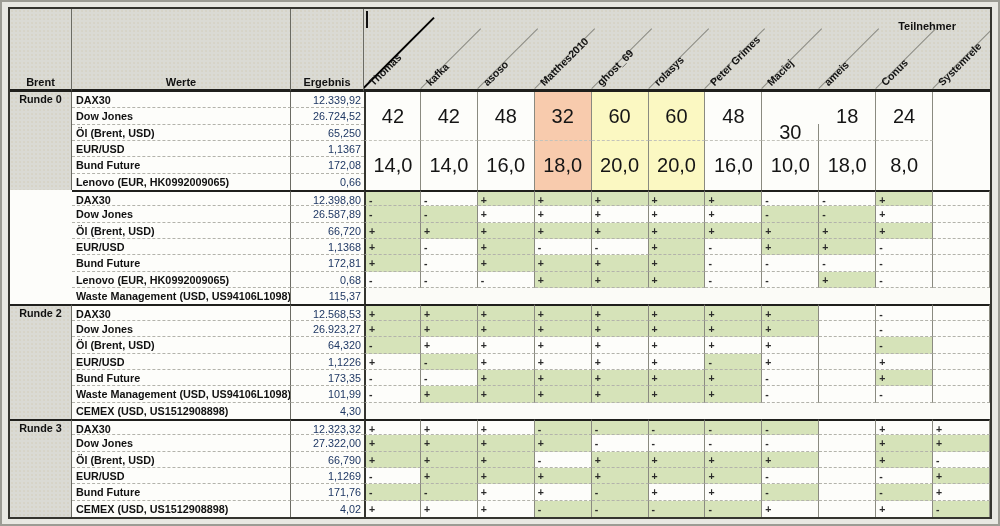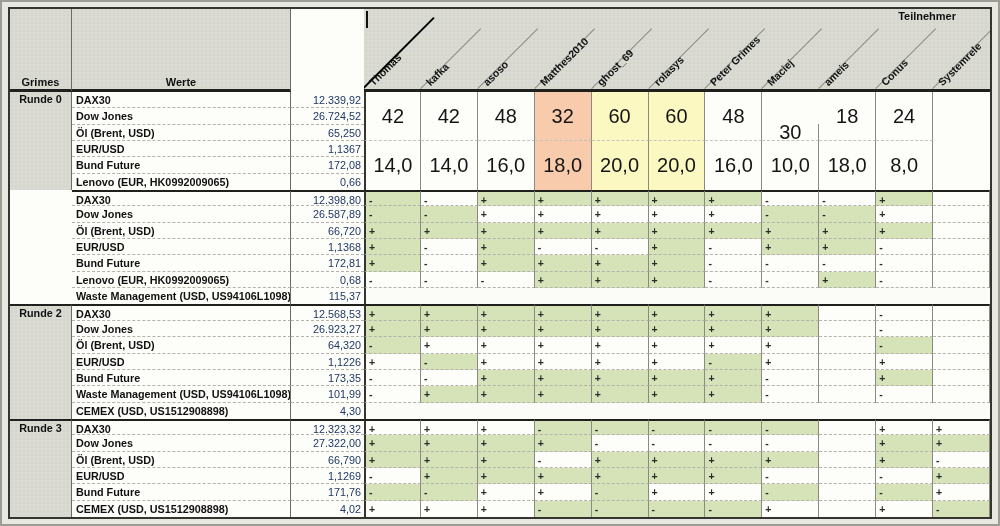--- a/index.html
+++ b/index.html
@@ -9,21 +9,21 @@
          grid-template-columns:62px 219px 73px repeat(11,1fr);
          grid-template-rows:83px repeat(26,16.35px);
          border:2px solid #35352f;background:#fdfdfa;}
   .c{box-sizing:border-box;overflow:hidden;font-size:11px;color:#111;}
   .gray{background-color:var(--hdrgray,#dadad4);
         background-image:radial-gradient(circle,#cdc3ab 0.6px,transparent 0.75px);
         background-size:4px 4px;}
   .hdr{display:flex;align-items:flex-end;justify-content:center;font-weight:bold;
        padding-bottom:1px;border-right:1px solid #6b6b63;border-bottom:3px solid #1f1f1c;}
   .phdr{position:relative;overflow:hidden;border-bottom:3px solid #1f1f1c;}
-  .teil{position:absolute;top:1px;right:34px;font-weight:bold;font-size:11px;}
+  .teil{position:absolute;top:11px;right:34px;font-weight:bold;font-size:11px;}
   .tick{position:absolute;left:2px;top:2px;width:2px;height:17px;background:#111;}
   .diag{position:absolute;bottom:0;height:0;width:85px;border-top:1px solid #8c8c84;
         transform-origin:left bottom;transform:rotate(-45deg);}
   .diag0{width:100px;border-top:2px solid #000;}
   .pname{position:absolute;bottom:1px;font-weight:bold;font-size:10.5px;white-space:nowrap;
          transform-origin:left bottom;transform:rotate(-45deg);}
   .rl{font-weight:bold;font-size:10.8px;display:flex;justify-content:center;align-items:flex-start;
       padding-top:1px;border-right:1px solid #6b6b63;}
   .wn{font-weight:bold;font-size:10.8px;white-space:nowrap;padding:2px 2px 0 4px;
       border-right:1px solid #6b6b63;border-bottom:1px dashed #b3b3ab;}
@@ -40,22 +40,23 @@
   .hl-orange{background:var(--orange,#f8cbad);}
   .hl-yellow{background:var(--yellow,#fbf8c2);}
   .grp-top{border-top:2.5px solid #1f1f1c;}
   .nb{border-bottom:none !important;}
 </style>
 </head>
 <body>
 
 <div class="frame">
   <div class="sheet" id="sheet">
-    <div class="c gray hdr" style="grid-row:1;grid-column:1">Grimes</div>
+    <div class="c gray hdr" style="grid-row:1;grid-column:1">Brent</div>
     <div class="c gray hdr" style="grid-row:1;grid-column:2">Werte</div>
+    <div class="c gray hdr" style="grid-row:1;grid-column:3">Ergebnis</div>
     <div class="c gray phdr" id="phdr" style="grid-row:1;grid-column:4 / span 11">
       <span class="teil">Teilnehmer</span>
       <div class="tick"></div>
     <div class="diag diag0" style="left: 0%;"></div>
         <span class="pname" style="left: calc(0% + 11px);">Thomas</span>
         <div class="diag" style="left: 9.09091%;"></div>
         <span class="pname" style="left: calc(9.09091% + 11px);">kafka</span>
         <div class="diag" style="left: 18.1818%;"></div>
         <span class="pname" style="left: calc(18.1818% + 11px);">asoso</span>
         <div class="diag" style="left: 27.2727%;"></div>

